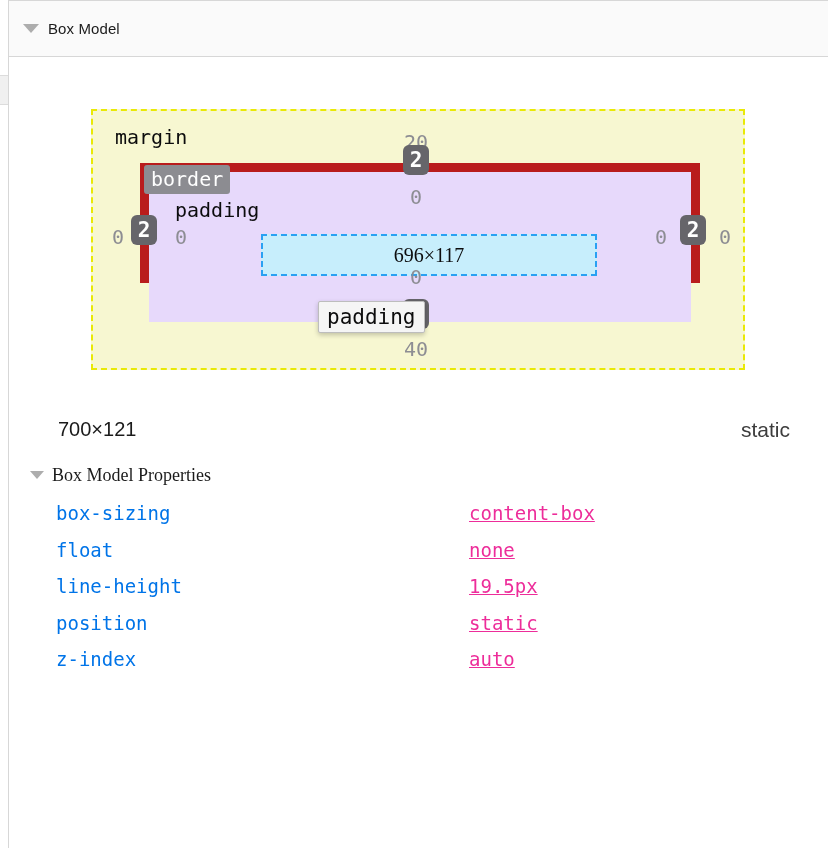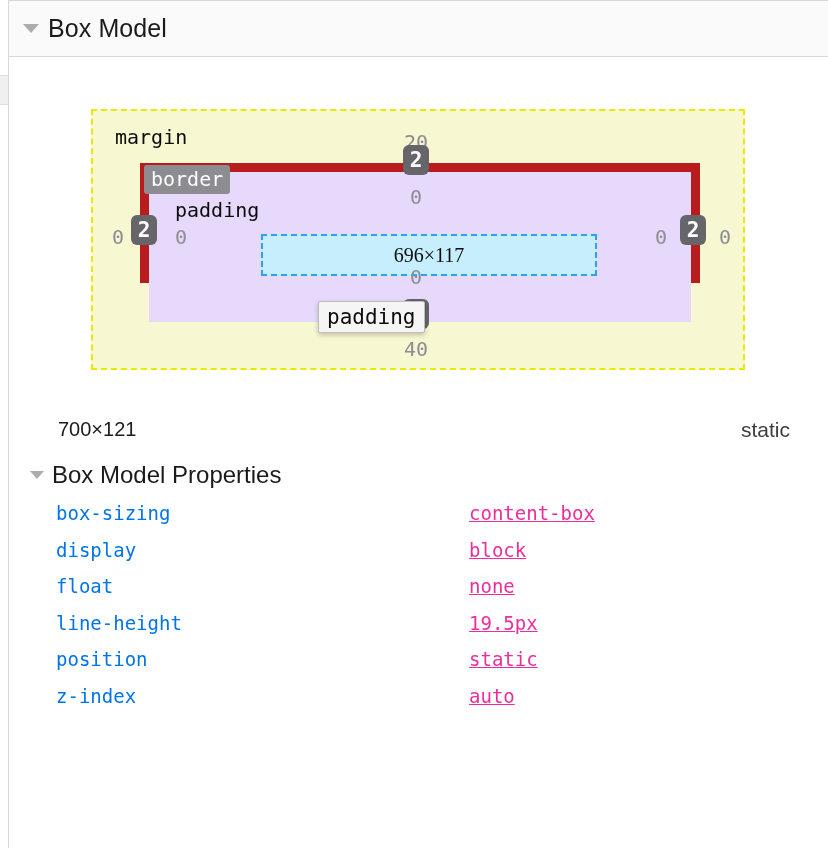--- a/index.html
+++ b/index.html
@@ -30,21 +30,21 @@
   }
   .twisty{
     width:0; height:0;
     border-left:8px solid transparent;
     border-right:8px solid transparent;
     border-top:9px solid #adadad;
     margin-left:14px; margin-right:9px;
     flex:0 0 auto;
   }
   #panel-header-title{
-    font-size:25px; color:#1b1b1b; letter-spacing:.1px;
+    font-size:15px; color:#1b1b1b; letter-spacing:.1px;
   }
 
   
   #diagram{ position:absolute; left:0; top:57px; width:828px; height:340px; }
 
   
   #margin-box{
     position:absolute; left:91px; top:52px; width:654px; height:261px;
     background:#f7f7d1;
     border:2px dashed #e9e906;
@@ -164,21 +164,21 @@
     display:flex; align-items:center; height:30px;
   }
   .twisty-sm{
     width:0; height:0;
     border-left:7px solid transparent;
     border-right:7px solid transparent;
     border-top:8px solid #adadad;
     margin-left:21px; margin-right:8px;
     flex:0 0 auto;
   }
-  #properties-title{ font-size:24px; color:#1b1b1b; }
+  #properties-title{ font-size:18px; color:#1b1b1b;font-family:Liberation Serif, serif; }
 
   #properties-list{ margin-top:12px; }
   .prop-row{
     position:relative; height:36.5px;
     font-family:"DejaVu Sans Mono", monospace;
     font-size:19px;
   }
   .prop-name{ position:absolute; left:47px; color:#0074e8; }
   .prop-value{ position:absolute; left:460px; color:#ed2d9a;text-decoration:underline; }
 </style>
@@ -240,24 +240,20 @@
   <div id="properties-header">
     <span class="twisty-sm"></span>
     <span id="properties-title">Box Model Properties</span>
   </div>
   <div id="properties-list">
       <div class="prop-row">
         <span class="prop-name">box-sizing</span>
         <span class="prop-value">content-box</span>
       </div>
       <div class="prop-row">
-        <span class="prop-name">display</span>
-        <span class="prop-value">block</span>
-      </div>
-      <div class="prop-row">
         <span class="prop-name">float</span>
         <span class="prop-value">none</span>
       </div>
       <div class="prop-row">
         <span class="prop-name">line-height</span>
         <span class="prop-value">19.5px</span>
       </div>
       <div class="prop-row">
         <span class="prop-name">position</span>
         <span class="prop-value">static</span>

